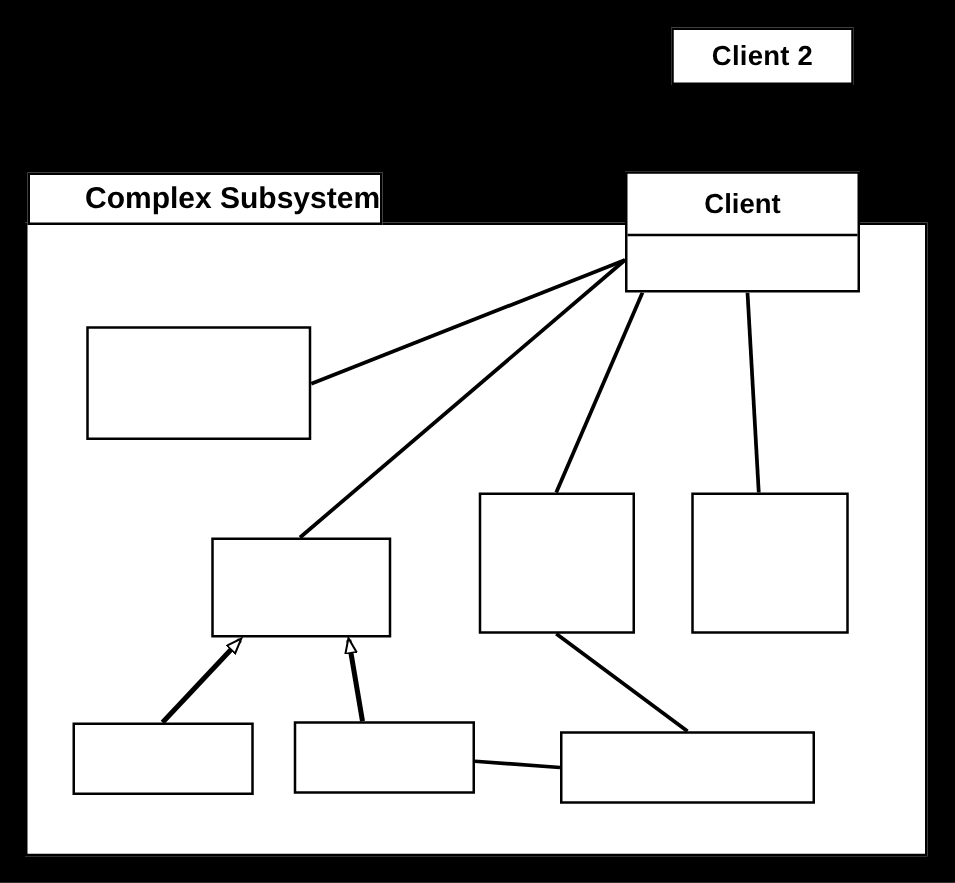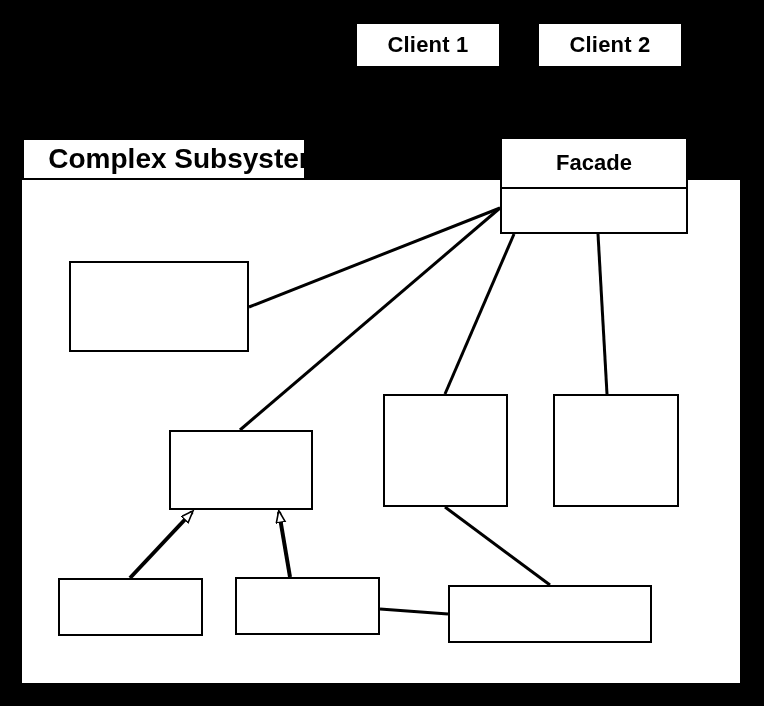--- a/index.html
+++ b/index.html
@@ -49,21 +49,21 @@
   #subsystem-title {
     position: absolute;
     background: #ffffff;
     border: 2px solid #000000;
     box-sizing: border-box;
     display: flex;
     align-items: center;
     justify-content: center;
   }
   #subsystem-title .node-label {
-    font-size: 28px;
+    font-size: 24px;
     margin-left: 44px;
   }
   
   #facade-box {
     position: absolute;
     background: #ffffff;
     border: 2px solid #000000;
     box-sizing: border-box;
     display: flex;
     flex-direction: column;
@@ -97,23 +97,20 @@
     width: 764px;
     height: 706px;
     pointer-events: none;
   }
 </style>
 </head>
 <body>
 
 <div id="canvas">
 
-  <div class="node client-box" id="client-1" style="left: 355px; top: 22px; width: 146px; height: 46px;">
-    <span class="node-label">Client 1</span>
-  </div>
 
   <div class="node client-box" id="client-2" style="left: 537px; top: 22px; width: 146px; height: 46px;">
     <span class="node-label">Client 2</span>
   </div>
 
   <div id="subsystem-container" style="left: 20px; top: 178px; width: 722px; height: 507px;"></div>
 
   <div class="sub-box" id="sub-a" style="left: 69px; top: 261px; width: 180px; height: 91px;">
     <span class="node-label"></span>
   </div>
@@ -153,18 +150,18 @@
         <line x1="380" y1="609" x2="448" y2="614"></line>
       </g>
   </svg>
 
   <div id="subsystem-title" style="left: 22px; top: 138px; width: 284px; height: 42px;">
     <span class="node-label">Complex Subsystem</span>
   </div>
 
   <div id="facade-box" style="left: 500px; top: 137px; width: 188px; height: 97px;">
     <div id="facade-header" style="height: 50px;">
-      <span class="node-label">Facade</span>
+      <span class="node-label">Client</span>
     </div>
     <div id="facade-body"></div>
   </div>
 
 </div>
 
 </body></html>

